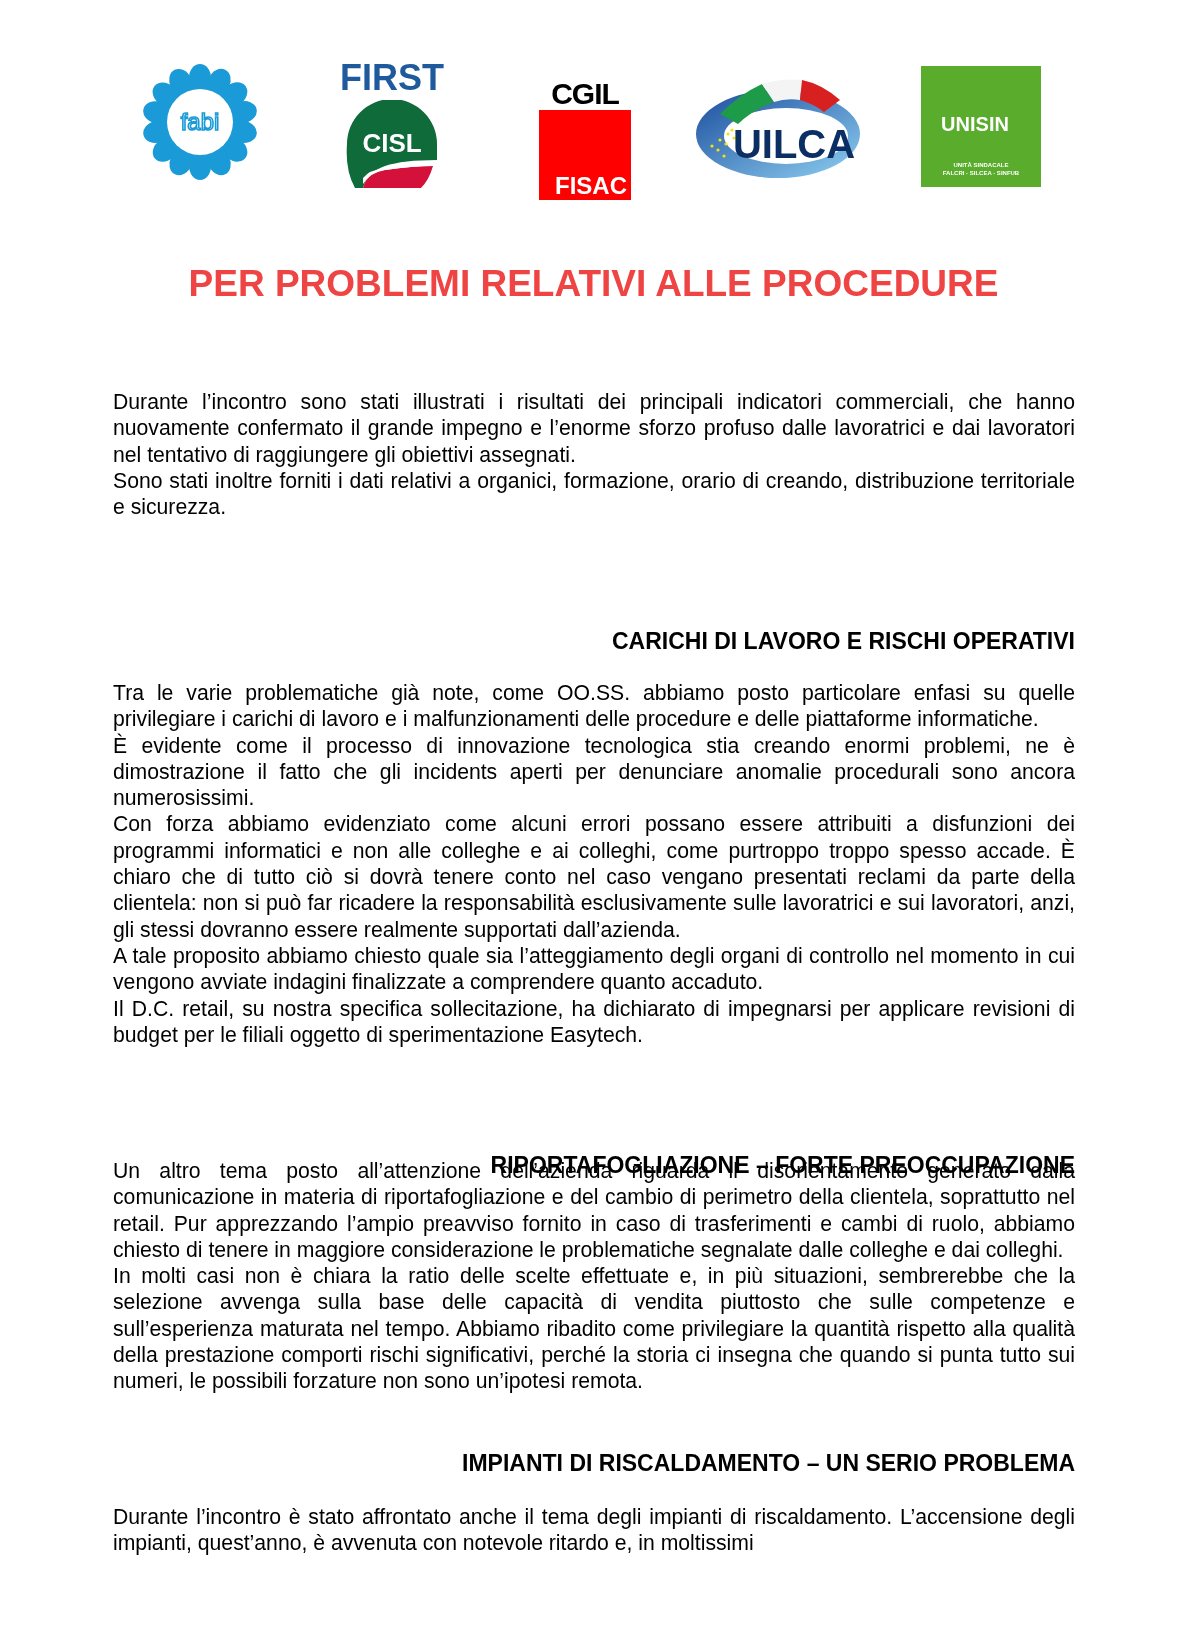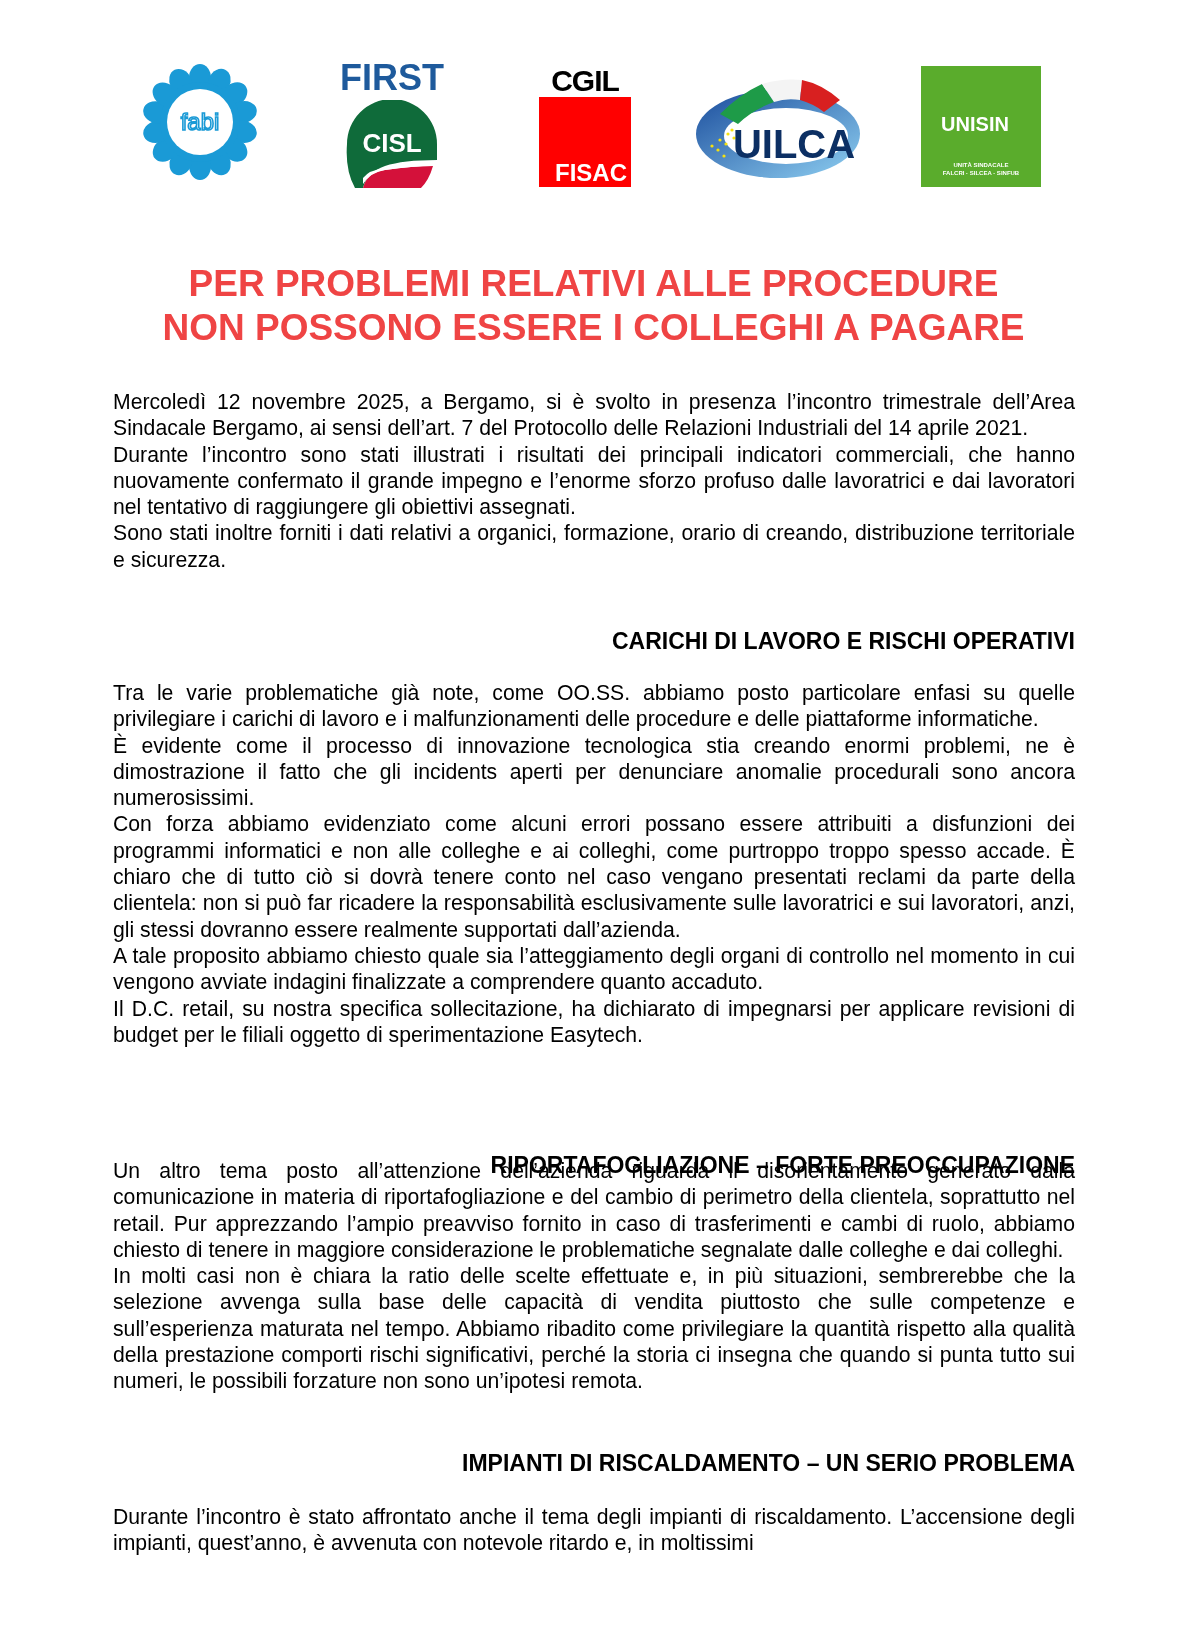--- a/index.html
+++ b/index.html
@@ -5,21 +5,21 @@
   html, body { margin: 0; padding: 0; background: #ffffff; }
   body { width: 1187px; height: 1630px; overflow: hidden; position: relative; font-family: "Liberation Sans", sans-serif; color: #000; }
   .logos { position: absolute; top: 60px; left: 0; width: 1187px; height: 130px; }
   .logo { position: absolute; }
   
   .logo-fabi { left: 142px; top: 4px; width: 116px; height: 116px; }
   
   .logo-first { left: 333px; top: 0px; width: 118px; height: 128px; }
   .first-text { position: absolute; top: 0; left: 0; width: 118px; text-align: center; font-weight: bold; font-size: 36px; color: #1e5a9c; letter-spacing: 0px; line-height: 36px; }
   
-  .logo-cgil { left: 535px; top: 6px; width: 100px; height: 125px; text-decoration: underline; }
+  .logo-cgil { left: 535px; top: 19px; width: 100px; height: 125px; text-decoration: underline; }
   .cgil-text { position: absolute; top: 0; left: 0; width: 100px; text-align: center; font-weight: bold; font-size: 30px; color: #000; line-height: 30px; letter-spacing: -1px; }
   .cgil-box { position: absolute; top: 31px; left: 4px; width: 92px; height: 90px; background: #ff0000; }
   .fisac-text { position: absolute; bottom: 2px; left: 0; width: 104px; text-align: center; font-weight: bold; font-size: 24px; color: #fff; line-height: 24px; }
   
   .logo-uilca { left: 690px; top: 14px; width: 175px; height: 110px; }
   
   .logo-unisin { left: 921px; top: 6px; width: 120px; height: 121px; background: #5aac2c; color: #fff; text-align: center; }
   .unisin-name { position: absolute; top: 48px; left: 0; width: 108px; font-weight: bold; font-size: 20px; line-height: 20px; }
   .unisin-sub1 { position: absolute; top: 95px; left: 0; width: 120px; font-weight: bold; font-size: 6px; line-height: 8px; }
   .unisin-sub2 { position: absolute; top: 103px; left: 0; width: 120px; font-weight: bold; font-size: 6px; line-height: 8px; }
@@ -106,25 +106,23 @@
 
   <div class="logo logo-unisin">
     <div class="unisin-name">UNISIN</div>
     <div class="unisin-sub1">UNITÀ SINDACALE</div>
     <div class="unisin-sub2">FALCRI · SILCEA · SINFUB</div>
   </div>
 </div>
 
 <div class="title">
   <div>PER PROBLEMI RELATIVI ALLE PROCEDURE</div>
-  <div>NON POSSONO ESSERE I COLLEGHI A PAGARE</div>
 </div>
 
 <div class="content" style="top:389px;">
-  <p class="last">Mercoledì 12 novembre 2025, a Bergamo, si è svolto in presenza l’incontro trimestrale dell’Area Sindacale Bergamo, ai sensi dell’art. 7 del Protocollo delle Relazioni Industriali del 14 aprile 2021.</p>
   <p class="last">Durante l’incontro sono stati illustrati i risultati dei principali indicatori commerciali, che hanno nuovamente confermato il grande impegno e l’enorme sforzo profuso dalle lavoratrici e dai lavoratori nel tentativo di raggiungere gli obiettivi assegnati.</p>
   <p class="last">Sono stati inoltre forniti i dati relativi a organici, formazione, orario di creando, distribuzione territoriale e sicurezza.</p>
 </div>
 
 <div class="heading" style="top:628px;">CARICHI DI LAVORO E RISCHI OPERATIVI</div>
 <div class="content" style="top:680px;">
   <p class="last">Tra le varie problematiche già note, come OO.SS. abbiamo posto particolare enfasi su quelle privilegiare i carichi di lavoro e i malfunzionamenti delle procedure e delle piattaforme informatiche.</p>
   <p class="last">È evidente come il processo di innovazione tecnologica stia creando enormi problemi, ne è dimostrazione il fatto che gli incidents aperti per denunciare anomalie procedurali sono ancora numerosissimi.</p>
   <p class="last">Con forza abbiamo evidenziato come alcuni errori possano essere attribuiti a disfunzioni dei programmi informatici e non alle colleghe e ai colleghi, come purtroppo troppo spesso accade. È chiaro che di tutto ciò si dovrà tenere conto nel caso vengano presentati reclami da parte della clientela: non si può far ricadere la responsabilità esclusivamente sulle lavoratrici e sui lavoratori, anzi, gli stessi dovranno essere realmente supportati dall’azienda.</p>
   <p class="last">A tale proposito abbiamo chiesto quale sia l’atteggiamento degli organi di controllo nel momento in cui vengono avviate indagini finalizzate a comprendere quanto accaduto.</p>

